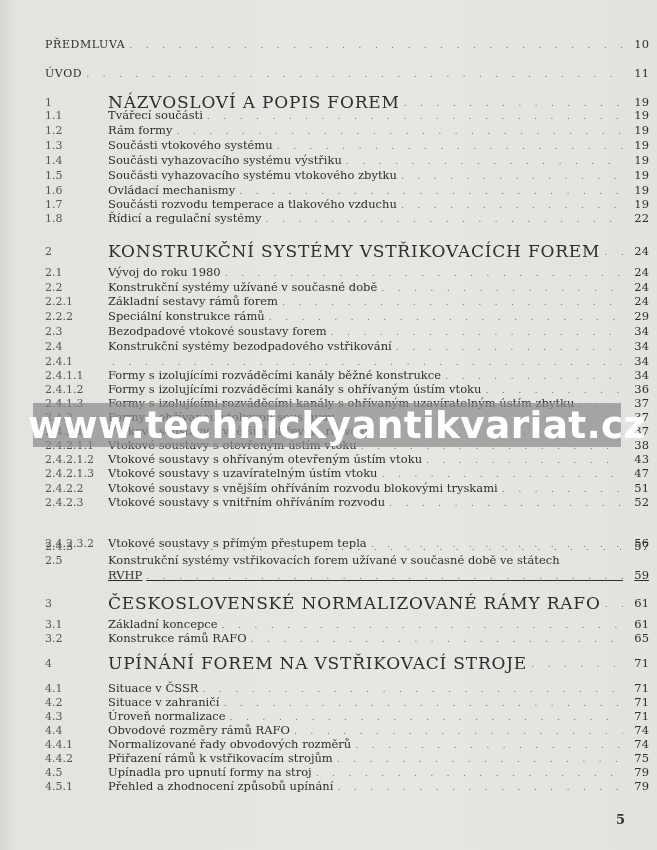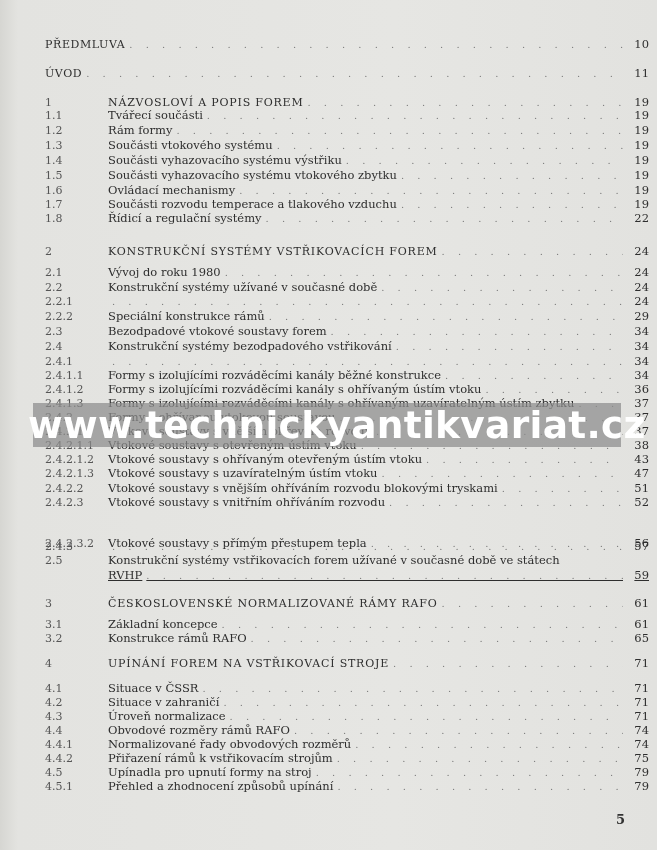--- a/index.html
+++ b/index.html
@@ -17,21 +17,21 @@
   .row {
     position: absolute; left: 33px; width: 604px;
     height: 15px; line-height: 15px;
     font-size: 11.5px;
     display: flex; align-items: flex-start;
     white-space: nowrap;
     margin-left: 12px;
   }
   .num { width: 63px; flex: none; color: #555; font-size: 11px; }
   .title { flex: none; color: #2e2e2e; }
-  .title.caps { letter-spacing: 0.8px; font-size: 11px; }
+  .title.caps { letter-spacing: 0.8px; font-size: 17px; }
   .dots {
     flex: 1 1 auto; overflow: hidden; margin: 0 4px;
     color: #7a7a7a; font-size: 10px; letter-spacing: 5px;
   }
   .dots::after { content: ". . . . . . . . . . . . . . . . . . . . . . . . . . . . . . . . . . . . . . . . . . . . . . . . . . . . . . . . . . . . . . . . . . . . . . . ."; }
   .pg { flex: none; width: 22px; text-align: right; color: #2e2e2e; }
   .top .title { letter-spacing: 0.6px; font-size: 11px; }
   .cont { left: 96px; width: 541px; text-decoration: underline; }
 
   .watermark {
@@ -133,20 +133,21 @@
       <span class="pg">24</span>
     </div>
   <div class="row" style="top:280px">
       <span class="num">2.2</span>
       <span class="title">Konstrukční systémy užívané v současné době</span>
       <span class="dots"></span>
       <span class="pg">24</span>
     </div>
   <div class="row" style="top:294px">
       <span class="num">2.2.1</span>
+      <span class="title">Základní sestavy rámů forem</span>
       <span class="dots"></span>
       <span class="pg">24</span>
     </div>
   <div class="row" style="top:309px">
       <span class="num">2.2.2</span>
       <span class="title">Speciální konstrukce rámů</span>
       <span class="dots"></span>
       <span class="pg">29</span>
     </div>
   <div class="row" style="top:324px">

